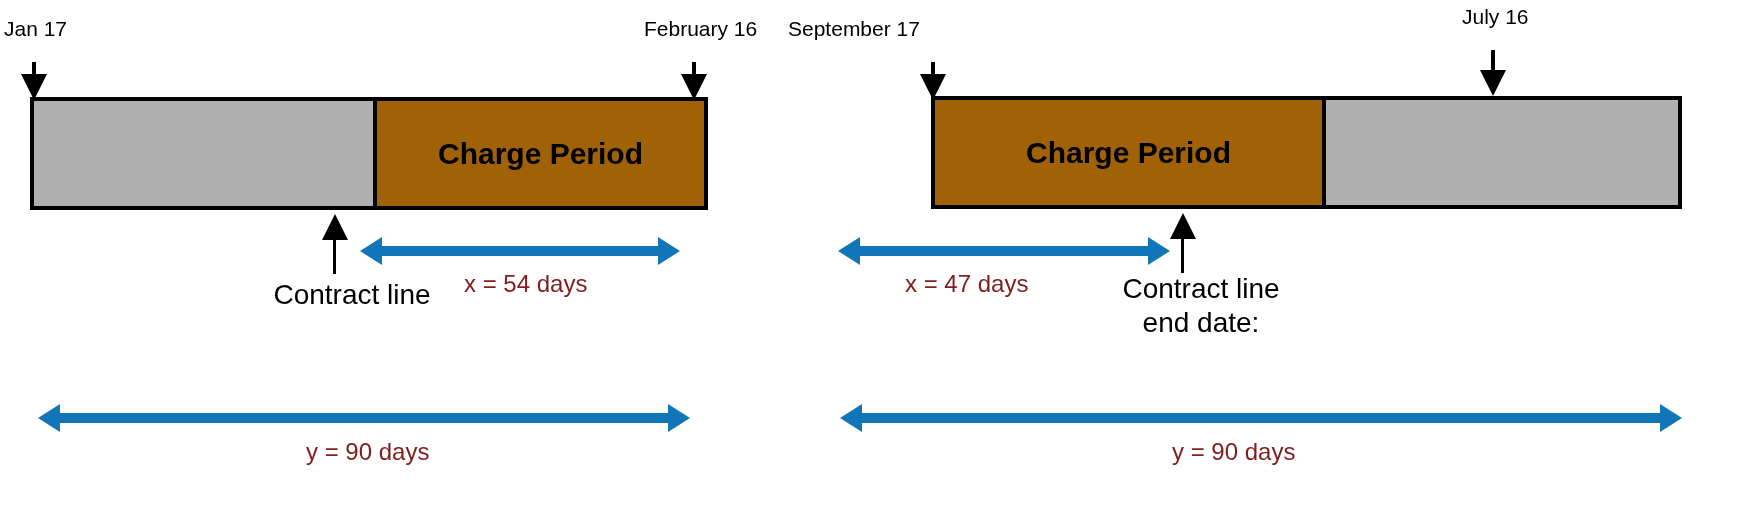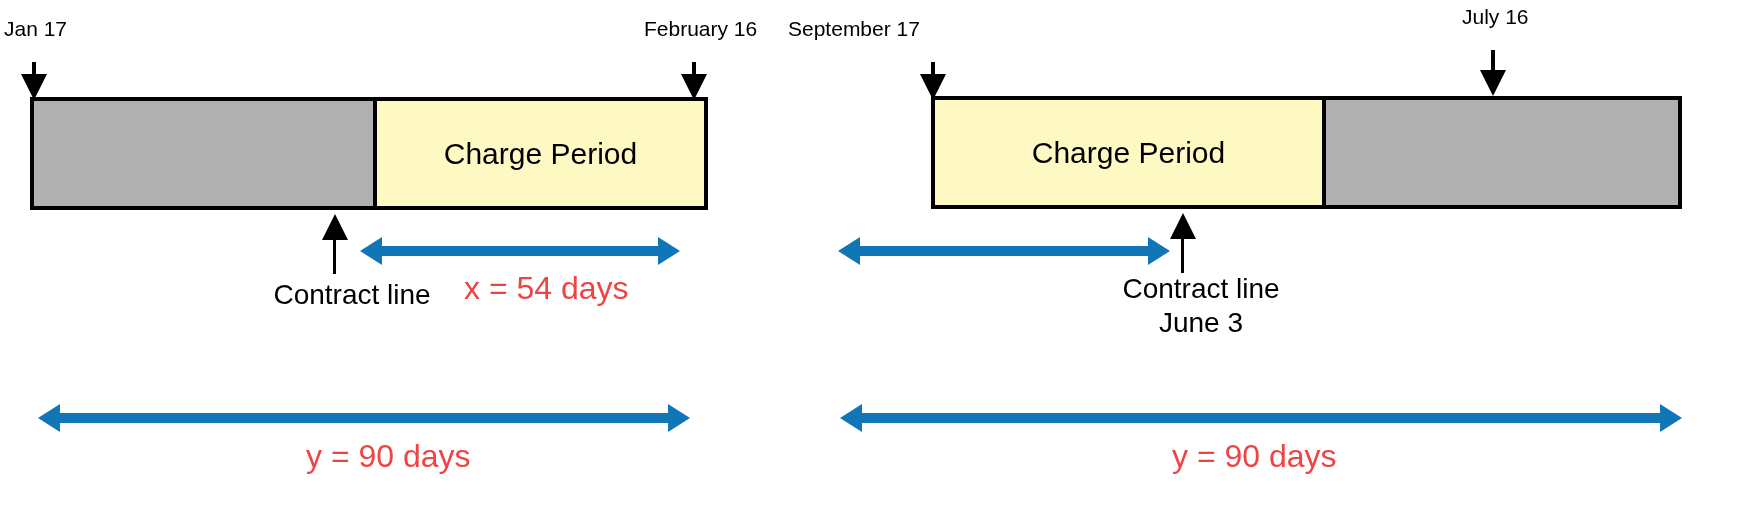--- a/index.html
+++ b/index.html
@@ -79,21 +79,21 @@
     display: flex;
   }
   .seg {
     box-sizing: border-box;
     position: relative;
     display: flex;
     align-items: center;
     justify-content: center;
   }
   .seg.gray  { background: #b0b0b0; }
-  .seg.white { background: #fef9c3; }
+  .seg.white { background: #a16207; font-weight: bold; }
   .seg.divider-right { border-right: 4px solid #000000; }
   .seg-label {
     font-size: 30px;
     color: #000000;
     white-space: nowrap;
   }
   
   .measure {
     position: absolute;
     height: 40px;
@@ -122,22 +122,22 @@
     top: 6px;
     width: 0;
     height: 0;
     border-top: 14px solid transparent;
     border-bottom: 14px solid transparent;
     border-left: 22px solid #1076b8;
   }
   
   .measure-caption {
     position: absolute;
-    font-size: 32px;
-    color: #ef4444;
+    font-size: 24px;
+    color: #7f1d1d;
     white-space: nowrap;
     line-height: 1;
   }
   .note {
     position: absolute;
     font-size: 28px;
     color: #000000;
     line-height: 1.22;
     text-align: center;
     white-space: nowrap;
@@ -217,28 +217,29 @@
         <span class="seg-label"></span>
       </div>
     </div>
 
     <div class="up-arrow" style="left:370px; top:213px; height:60px;">
       <div class="head"></div>
       <div class="shaft" style="top:24px; height:36px;"></div>
     </div>
     <div class="note" style="left:305px; top:272px; width:192px;">
       <div>Contract line</div>
-      <div>June 3</div>
+      <div>end date:</div>
     </div>
 
     <div class="measure" style="left:38px; top:231px; width:332px;">
       <div class="cap-left"></div>
       <div class="line"></div>
       <div class="cap-right"></div>
     </div>
+    <div class="measure-caption" style="left:105px; top:272px;">x = 47 days</div>
 
     <div class="measure" style="left:40px; top:398px; width:842px;">
       <div class="cap-left"></div>
       <div class="line"></div>
       <div class="cap-right"></div>
     </div>
     <div class="measure-caption" style="left:372px; top:440px;">y = 90 days</div>
   </div>
 
 </div>

